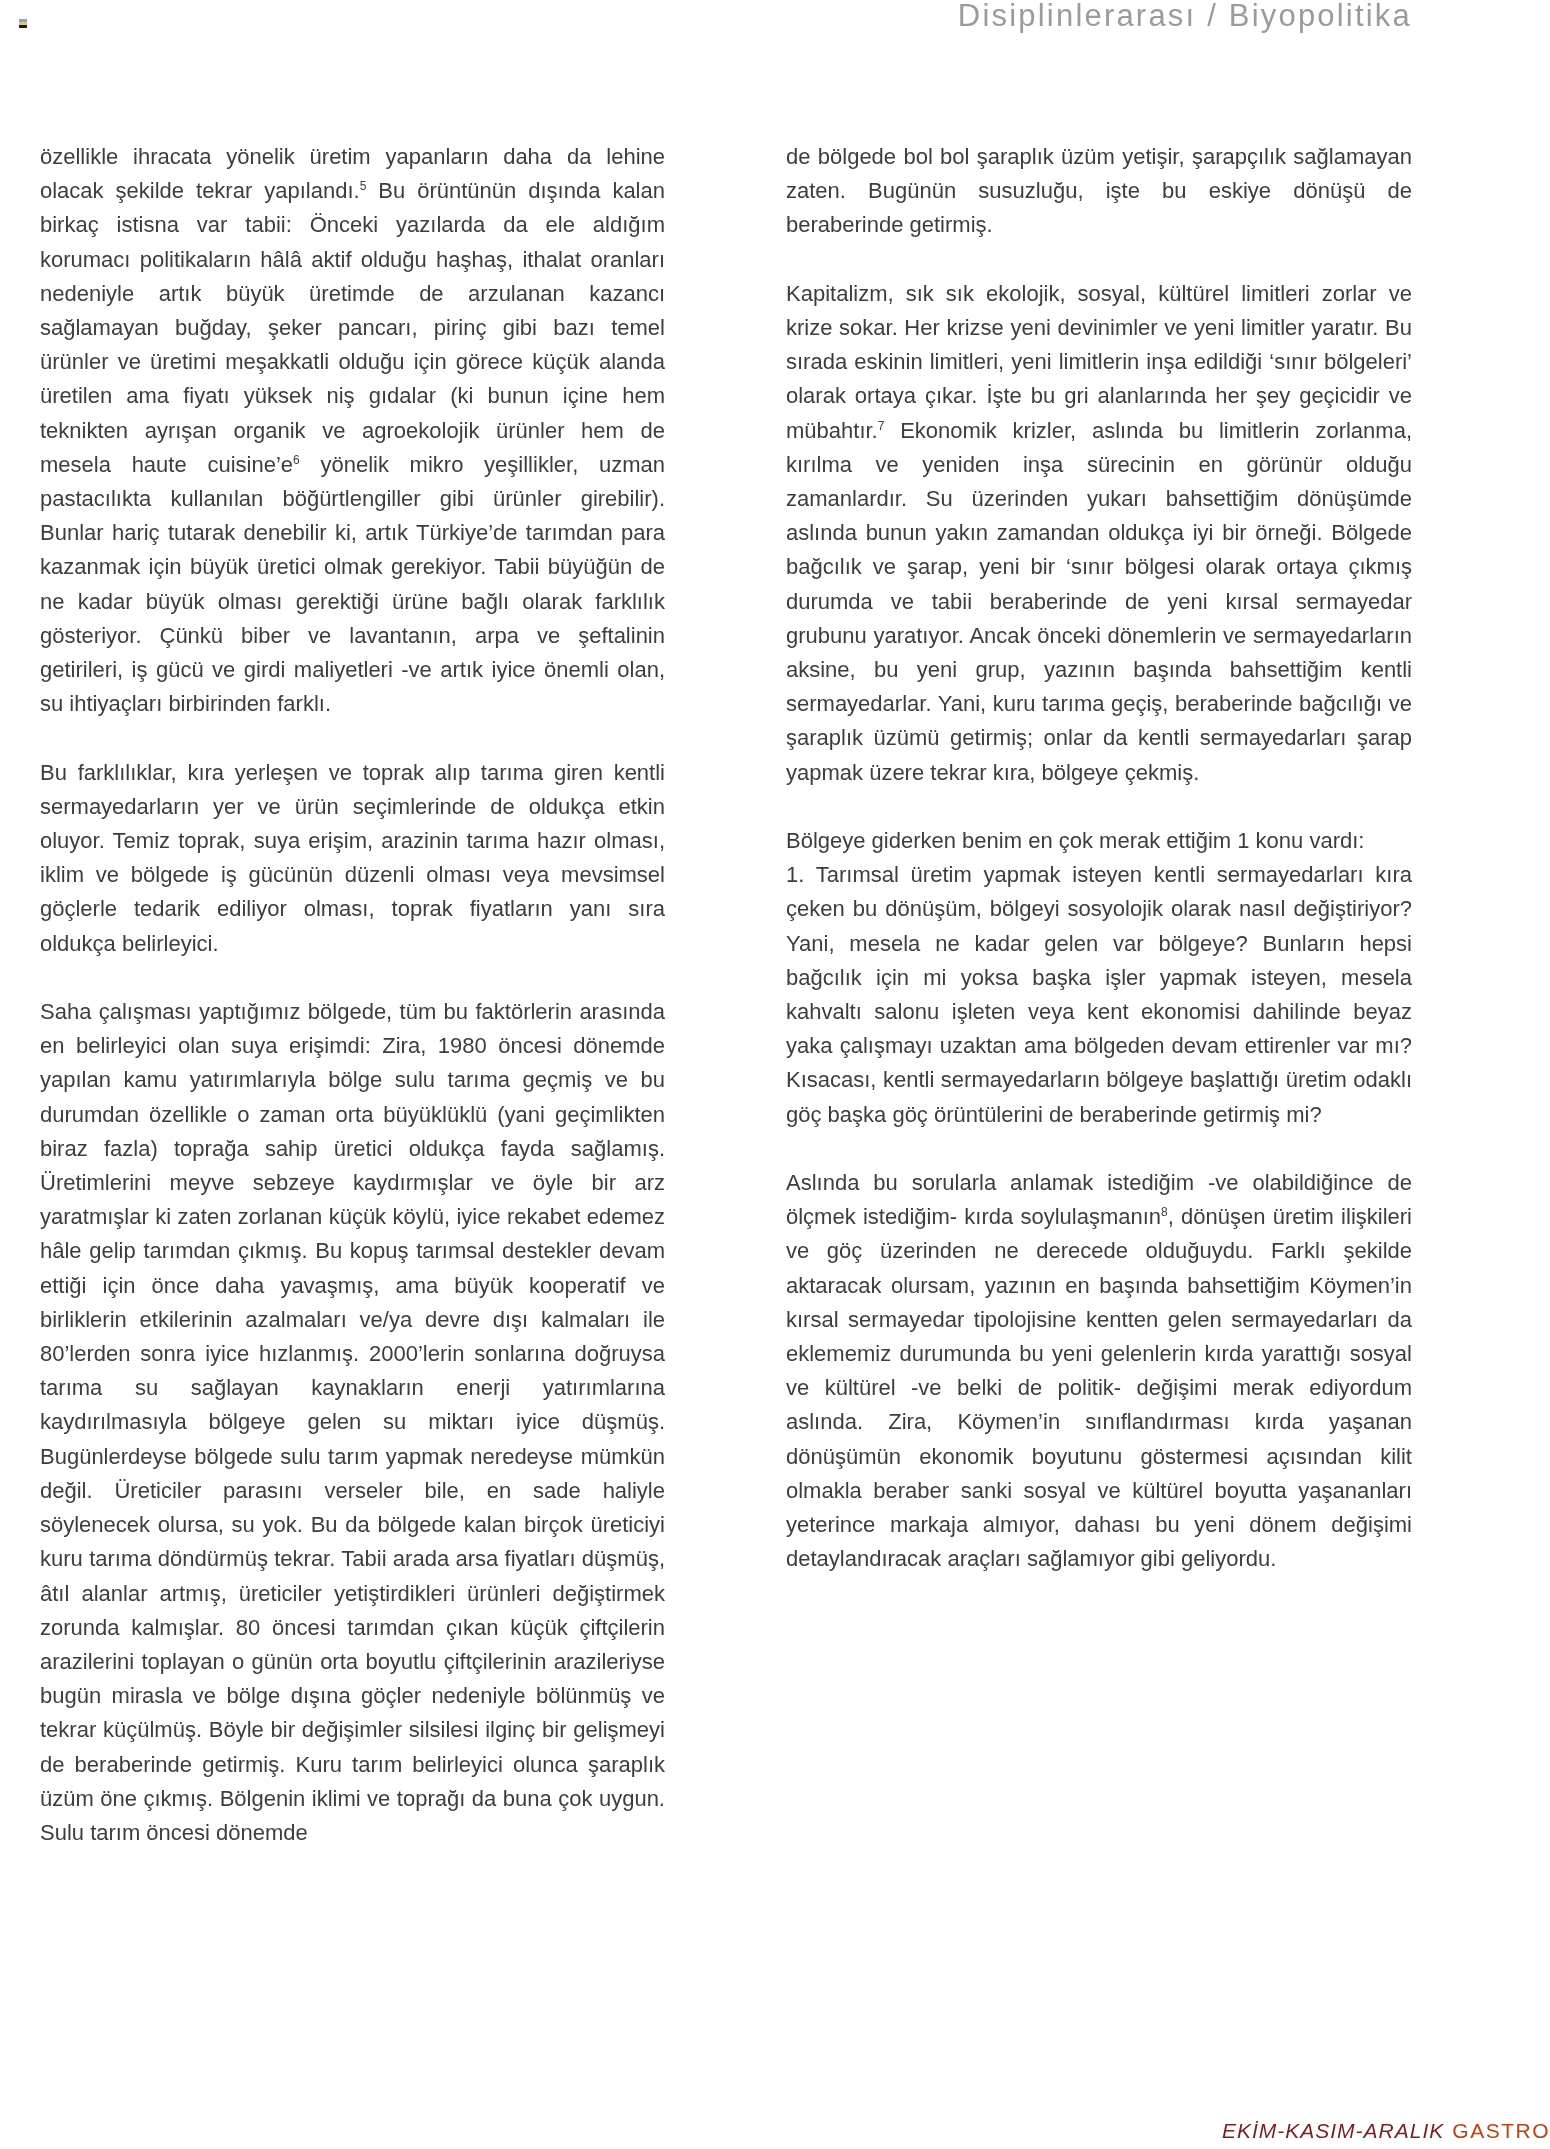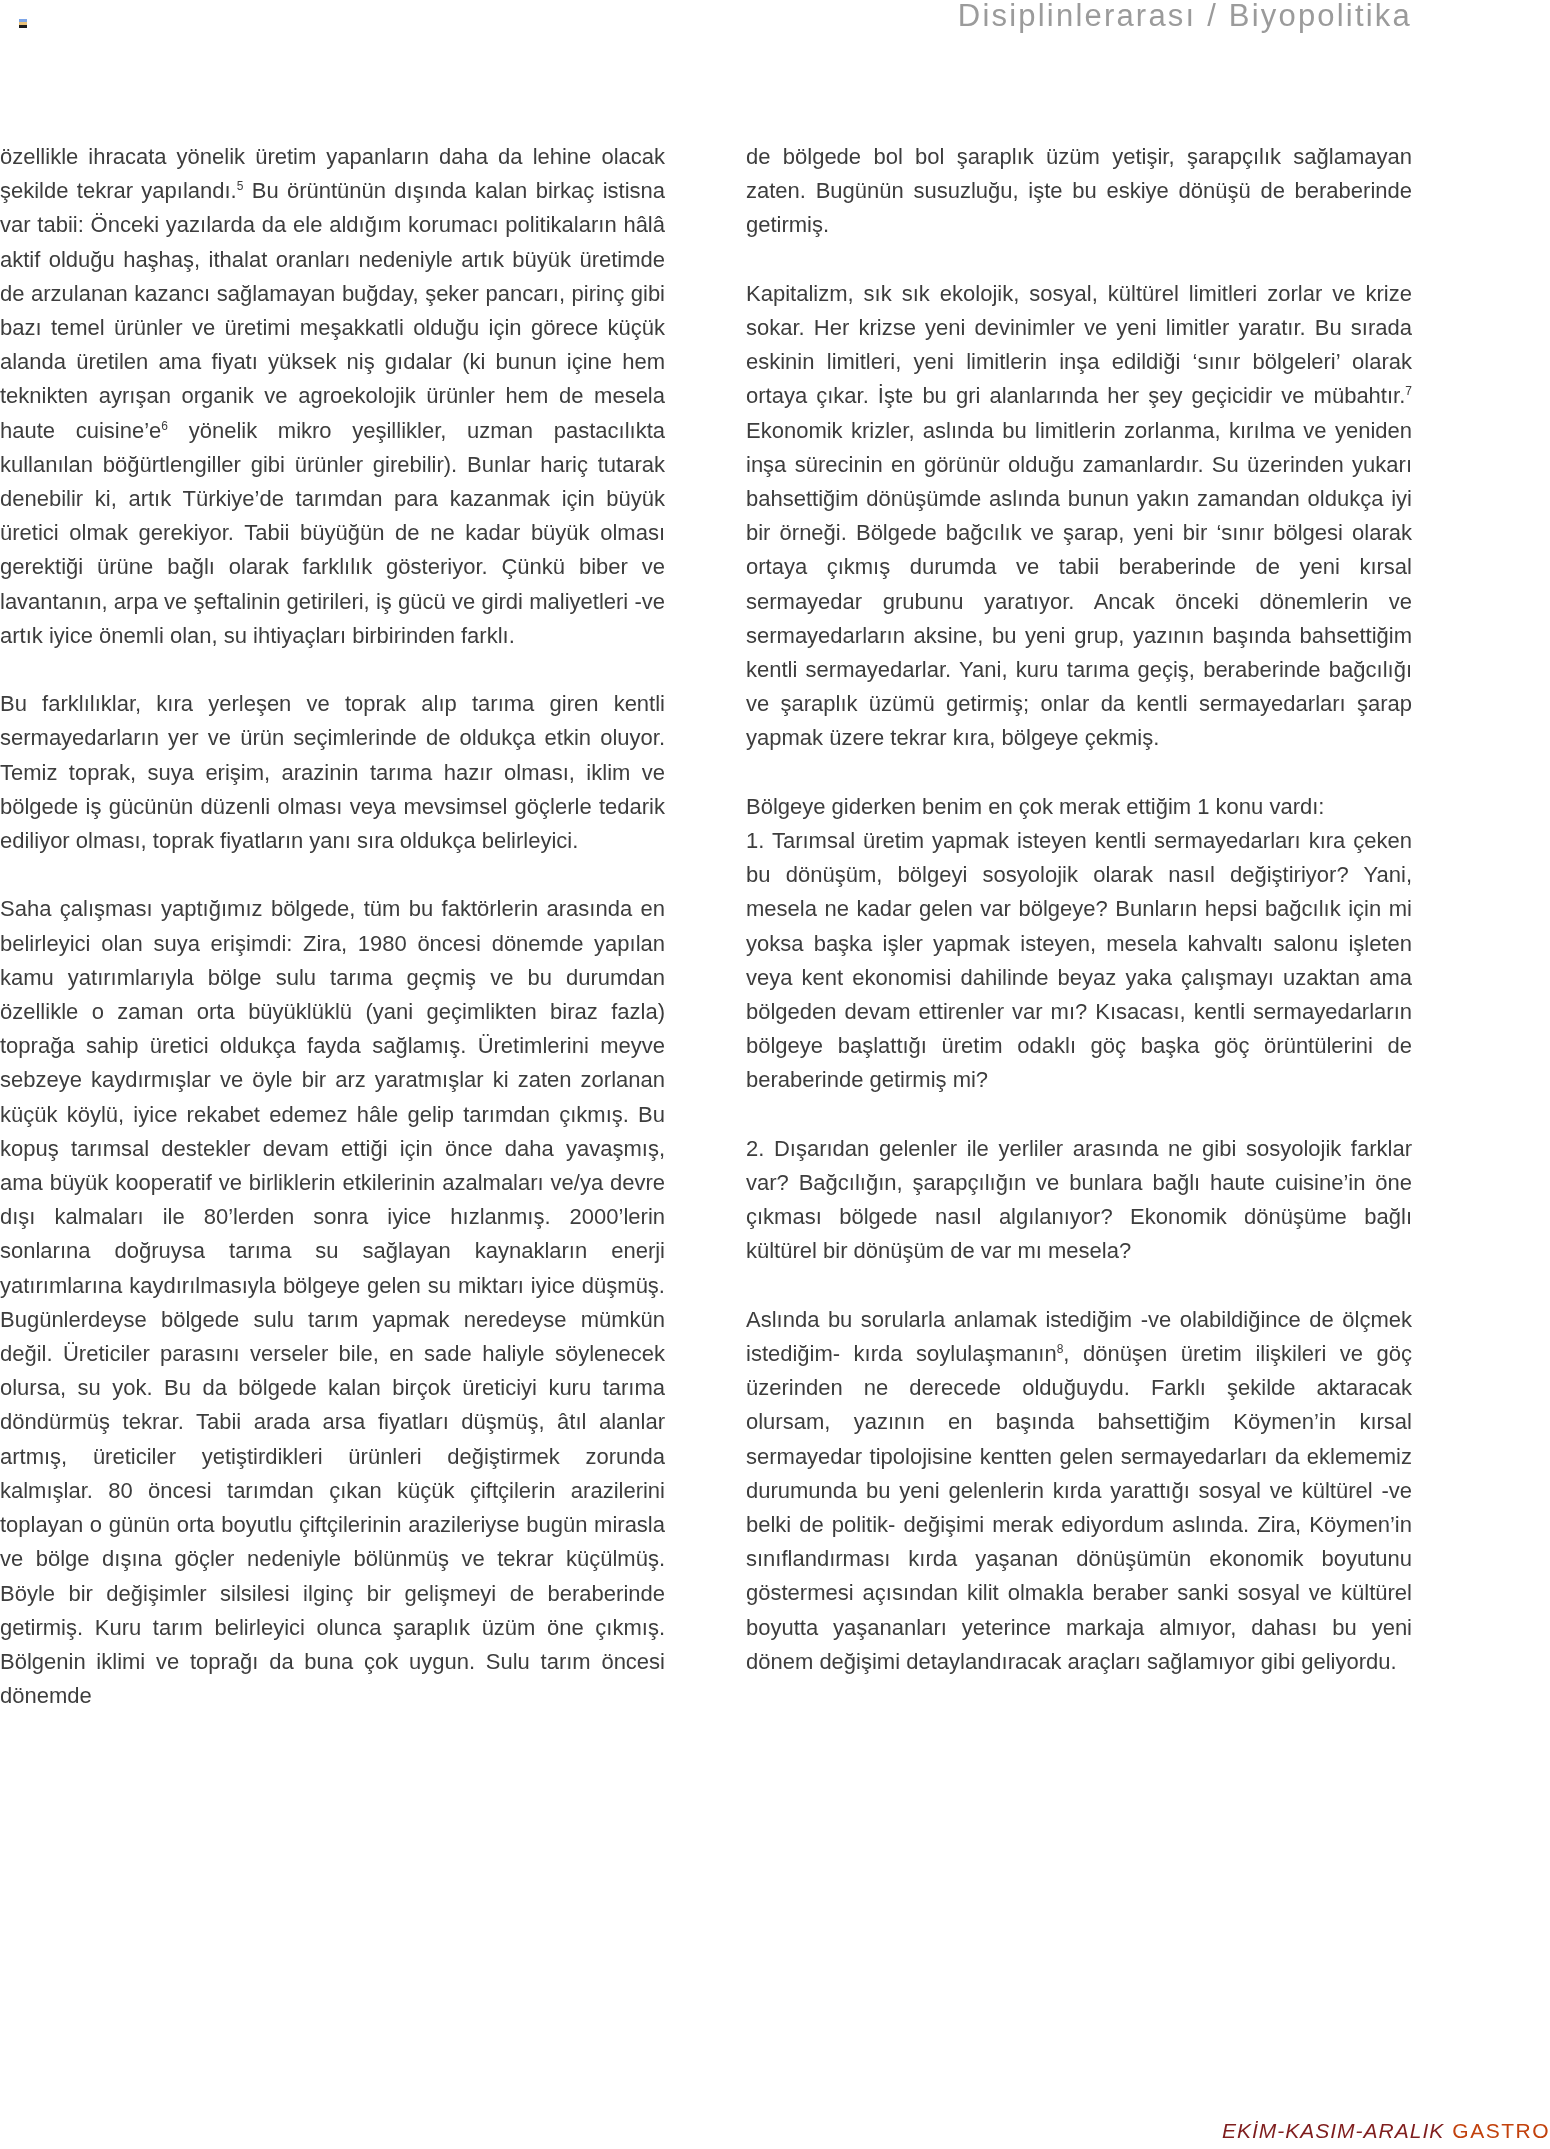--- a/index.html
+++ b/index.html
@@ -46,20 +46,21 @@
       width: 665px;
       font-size: 22px;
       line-height: 34.2px;
       text-align: justify;
       color: #3d3d3d;
     }
     .column.left { left: 0px; }
     .column.right { left: 746px; width: 666px; }
     .column p {
       margin: 0 0 34.2px 0;
+      padding-left: 40px;
     }
     .column p.tight { margin-bottom: 0; }
     .column sup {
       font-size: 12px;
       line-height: 0;
       vertical-align: super;
     }
 
     .footer {
       position: absolute;
@@ -95,19 +96,18 @@
   <p><span>özellikle ihracata yönelik üretim yapanların daha da lehine olacak şekilde tekrar yapılandı.</span><sup>5</sup><span> Bu örüntünün dışında kalan birkaç istisna var tabii: Önceki yazılarda da ele aldığım  korumacı politikaların hâlâ aktif olduğu haşhaş, ithalat oranları nedeniyle artık büyük üretimde de arzulanan kazancı sağlamayan buğday, şeker pancarı, pirinç gibi bazı temel ürünler ve üretimi meşakkatli olduğu için görece küçük alanda üretilen ama fiyatı yüksek niş gıdalar (ki bunun içine hem teknikten ayrışan organik ve agroekolojik ürünler hem de mesela haute cuisine’e</span><sup>6</sup><span> yönelik mikro yeşillikler, uzman pastacılıkta kullanılan böğürtlengiller gibi ürünler girebilir). Bunlar hariç tutarak denebilir ki, artık Türkiye’de tarımdan para kazanmak için büyük üretici olmak gerekiyor. Tabii büyüğün de ne kadar büyük olması gerektiği ürüne bağlı olarak farklılık gösteriyor. Çünkü biber ve lavantanın, arpa ve şeftalinin getirileri, iş gücü ve girdi maliyetleri -ve artık iyice önemli olan, su ihtiyaçları birbirinden farklı.</span></p>
   <p>Bu farklılıklar, kıra yerleşen ve toprak alıp tarıma giren kentli sermayedarların yer ve ürün seçimlerinde de oldukça etkin oluyor. Temiz toprak, suya erişim, arazinin tarıma hazır olması, iklim ve bölgede iş gücünün düzenli olması veya mevsimsel göçlerle tedarik ediliyor olması, toprak fiyatların yanı sıra oldukça belirleyici.</p>
   <p class="tight">Saha çalışması yaptığımız bölgede, tüm bu faktörlerin arasında en belirleyici olan suya erişimdi: Zira, 1980 öncesi dönemde yapılan kamu yatırımlarıyla bölge sulu tarıma geçmiş ve bu durumdan özellikle o zaman orta büyüklüklü (yani geçimlikten biraz fazla) toprağa sahip üretici oldukça fayda sağlamış. Üretimlerini meyve sebzeye kaydırmışlar ve öyle bir arz yaratmışlar ki zaten zorlanan küçük köylü, iyice rekabet edemez hâle gelip tarımdan çıkmış. Bu kopuş tarımsal destekler devam ettiği için önce daha yavaşmış, ama büyük kooperatif ve birliklerin etkilerinin azalmaları ve/ya devre dışı kalmaları ile 80’lerden sonra iyice hızlanmış. 2000’lerin sonlarına doğruysa tarıma su sağlayan kaynakların enerji yatırımlarına kaydırılmasıyla bölgeye gelen su miktarı iyice düşmüş. Bugünlerdeyse bölgede sulu tarım yapmak neredeyse mümkün değil. Üreticiler parasını verseler bile, en sade haliyle söylenecek olursa, su yok. Bu da bölgede kalan birçok üreticiyi kuru tarıma döndürmüş tekrar. Tabii arada arsa fiyatları düşmüş, âtıl alanlar artmış, üreticiler yetiştirdikleri ürünleri değiştirmek zorunda kalmışlar. 80 öncesi tarımdan çıkan küçük çiftçilerin arazilerini toplayan o günün orta boyutlu çiftçilerinin arazileriyse bugün mirasla ve bölge dışına göçler nedeniyle bölünmüş ve tekrar küçülmüş. Böyle bir değişimler silsilesi ilginç bir gelişmeyi de beraberinde getirmiş. Kuru tarım belirleyici olunca şaraplık üzüm öne çıkmış. Bölgenin iklimi ve toprağı da buna çok uygun. Sulu tarım öncesi dönemde</p>
 </div>
 
 <div class="column right">
   <p>de bölgede bol bol şaraplık üzüm yetişir, şarapçılık sağlamayan zaten. Bugünün susuzluğu, işte bu eskiye dönüşü de beraberinde getirmiş.</p>
   <p><span>Kapitalizm, sık sık ekolojik, sosyal, kültürel limitleri zorlar ve krize sokar. Her krizse yeni devinimler ve yeni limitler yaratır. Bu sırada eskinin limitleri, yeni limitlerin inşa edildiği ‘sınır bölgeleri’ olarak ortaya çıkar. İşte bu gri alanlarında her şey geçicidir ve mübahtır.</span><sup>7</sup><span> Ekonomik krizler, aslında bu limitlerin zorlanma, kırılma ve yeniden inşa sürecinin en görünür olduğu zamanlardır. Su üzerinden yukarı bahsettiğim dönüşümde aslında bunun yakın zamandan oldukça iyi bir örneği. Bölgede bağcılık ve şarap, yeni bir ‘sınır bölgesi olarak ortaya çıkmış durumda ve tabii beraberinde de yeni kırsal sermayedar grubunu yaratıyor. Ancak önceki dönemlerin ve sermayedarların aksine, bu yeni grup, yazının başında bahsettiğim kentli sermayedarlar. Yani, kuru tarıma geçiş, beraberinde bağcılığı ve şaraplık üzümü getirmiş; onlar da kentli sermayedarları şarap yapmak üzere tekrar kıra, bölgeye çekmiş.</span></p>
   <p class="tight">Bölgeye giderken benim en çok merak ettiğim 1 konu vardı:</p>
   <p>1. Tarımsal üretim yapmak isteyen kentli sermayedarları kıra çeken bu dönüşüm, bölgeyi sosyolojik olarak nasıl değiştiriyor? Yani, mesela ne kadar gelen var bölgeye? Bunların hepsi bağcılık için mi yoksa başka işler yapmak isteyen, mesela kahvaltı salonu işleten veya kent ekonomisi dahilinde beyaz yaka çalışmayı uzaktan ama bölgeden devam ettirenler var mı? Kısacası, kentli sermayedarların bölgeye başlattığı üretim odaklı göç başka göç örüntülerini de beraberinde getirmiş mi?</p>
-  <p>2. Dışarıdan gelenler ile yerliler arasında ne gibi sosyolojik farklar var? Bağcılığın, şarapçılığın ve bunlara bağlı haute cuisine’in öne çıkması bölgede nasıl algılanıyor? Ekonomik dönüşüme bağlı kültürel bir dönüşüm de var mı mesela?</p>
   <p class="tight"><span>Aslında bu sorularla anlamak istediğim -ve olabildiğince de ölçmek istediğim- kırda soylulaşmanın</span><sup>8</sup><span>, dönüşen üretim ilişkileri ve göç üzerinden ne derecede olduğuydu. Farklı şekilde aktaracak olursam, yazının en başında bahsettiğim Köymen’in kırsal sermayedar tipolojisine kentten gelen sermayedarları da eklememiz durumunda bu yeni gelenlerin kırda yarattığı sosyal ve kültürel -ve belki de politik- değişimi merak ediyordum aslında. Zira, Köymen’in sınıflandırması kırda yaşanan dönüşümün ekonomik boyutunu göstermesi açısından kilit olmakla beraber sanki sosyal ve kültürel boyutta yaşananları yeterince markaja almıyor, dahası bu yeni dönem değişimi detaylandıracak araçları sağlamıyor gibi geliyordu.</span></p>
 </div>
 
 <div class="footer">
   <span class="issue">EKİM-KASIM-ARALIK</span><span class="brand">GASTRO</span>
 </div>
 
 </body></html>

